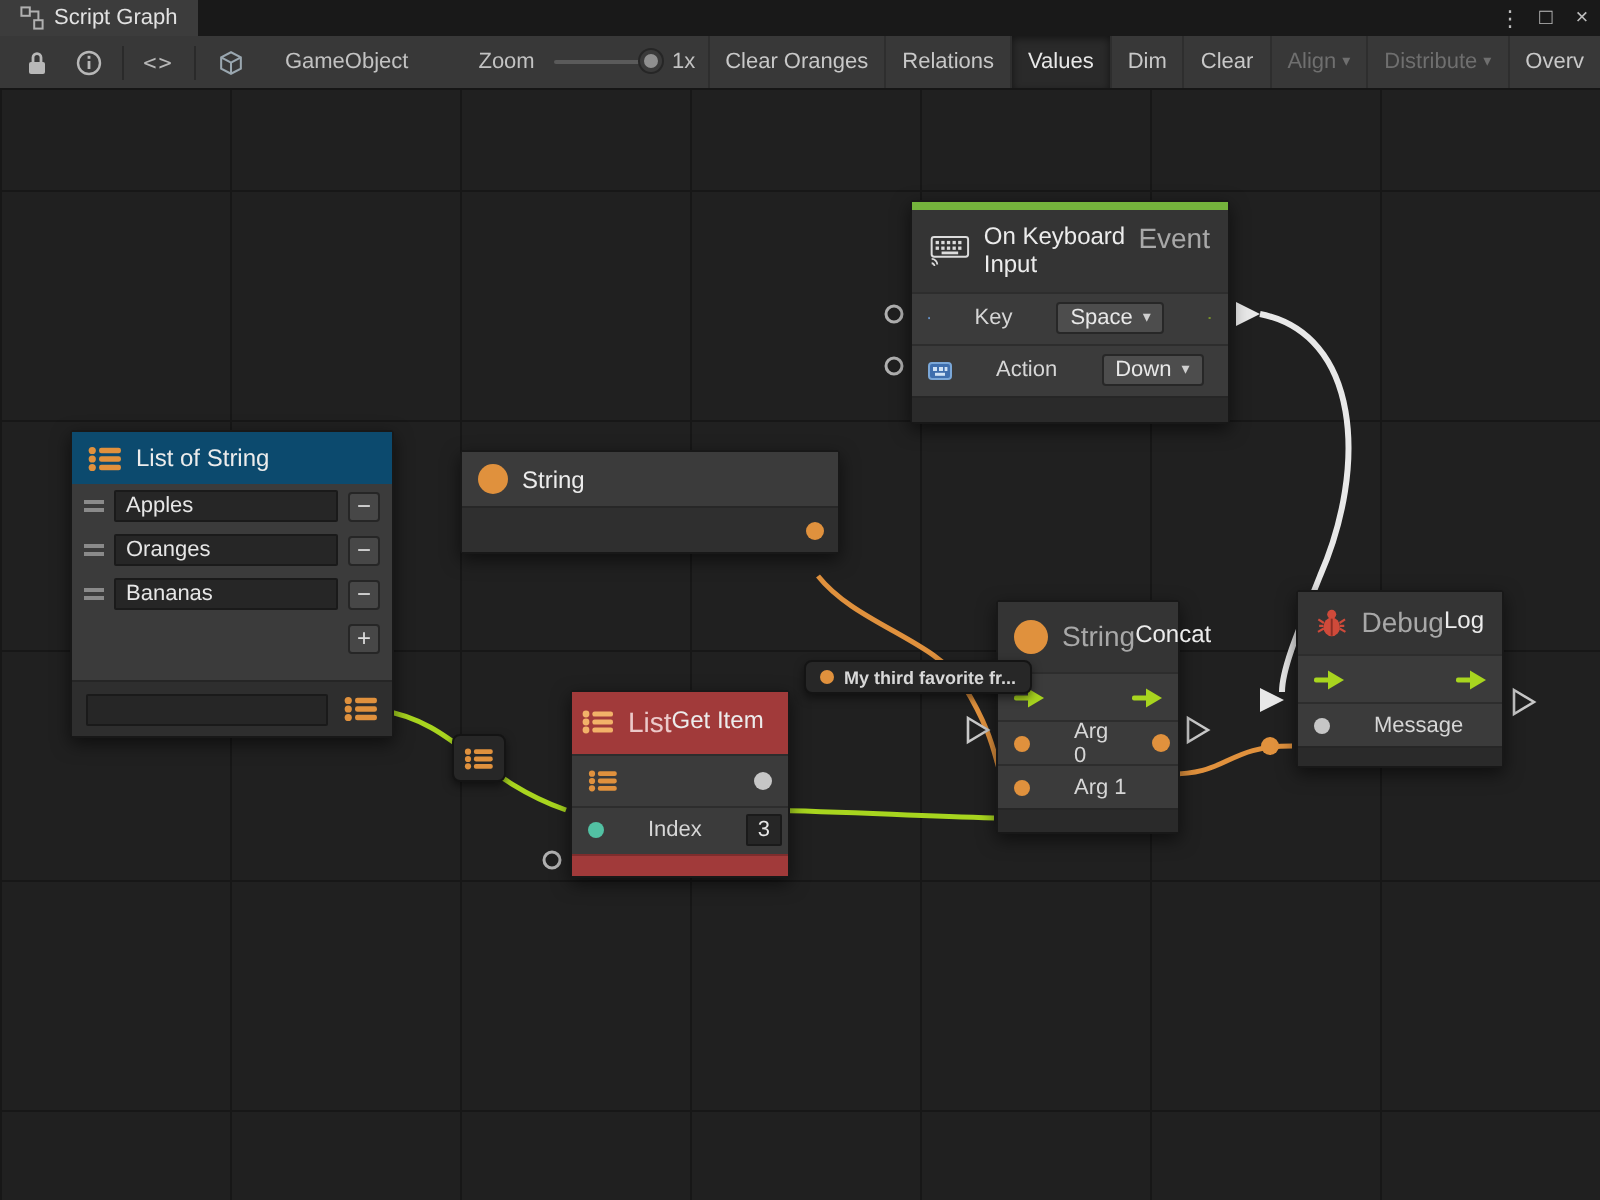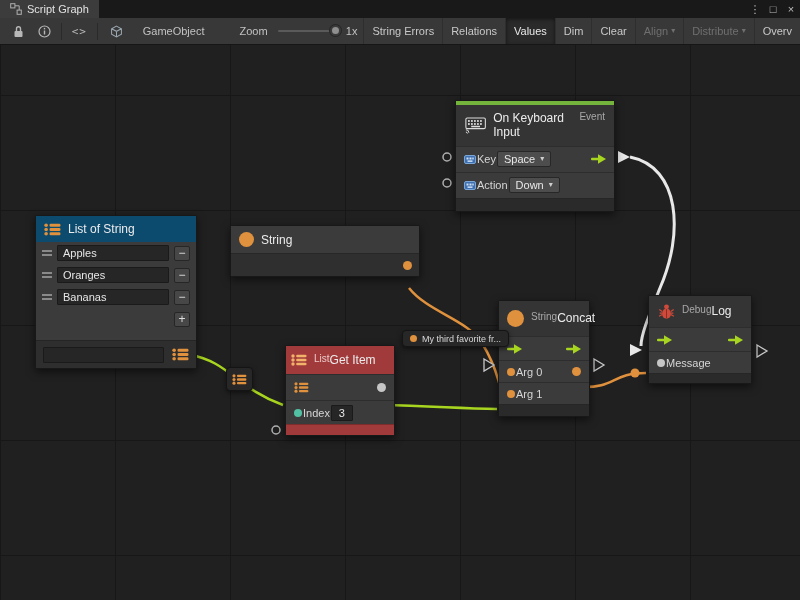--- a/index.html
+++ b/index.html
@@ -36,23 +36,23 @@
   .w-green{stroke:#a8d51f;stroke-width:2.5;fill:none;}
   .w-orange{stroke:#e0913d;stroke-width:2.5;fill:none;}
   .w-white{stroke:#e8e8e8;stroke-width:3;fill:none;}
   .p-empty{fill:#1f1f1f;stroke:#b0b0b0;stroke-width:1.5;}
   .t-empty{fill:#202020;stroke:#c8c8c8;stroke-width:1.3;}
 
   
   .node{position:absolute;background:#3b3b3b;border:1px solid #181818;border-radius:2px;box-shadow:0 3px 9px rgba(0,0,0,.55);font-size:11px;color:#ddd;z-index:10;}
   .node-header{display:flex;align-items:center;gap:7px;padding:5px 9px;background:#343434;}
   .tcol{display:flex;line-height:1.2;}
-  .cat{font-size:10px;color:#a8a8a8;}
+  .cat{font-size:14px;color:#a8a8a8;}
   .ttl{font-size:12px;color:#ececec;}
-  .nrow{display:flex;align-items:center;gap:1px;padding:0 8px;border-top:1px solid #2d2d2d;}
+  .nrow{display:flex;align-items:center;gap:22px;padding:0 8px;border-top:1px solid #2d2d2d;}
   .nfooter{background:#2a2a2a;border-top:1px solid #262626;}
   .nfooter.red{background:#a13a3a;border-top:1px solid #7e2d2d;}
   .hdr-red{background:#a13a3a;}
   .evt-bar{height:4px;background:#74b33c;}
   .plabel{color:#d6d6d6;}
   .dot{width:9px;height:9px;border-radius:50%;display:inline-block;flex:none;}
   .dot.orange{background:#e0913d;}
   .dot.gray{background:#c6c6c6;}
   .dot.teal{background:#52c1a3;}
   .circle-icon{border-radius:50%;background:#e0913d;display:inline-block;flex:none;}
@@ -63,21 +63,21 @@
   .sq{width:16px;height:15px;background:#474747;border:1px solid #262626;color:#ddd;display:flex;align-items:center;justify-content:center;font-size:12px;line-height:1;border-radius:2px;flex:none;}
   .lrow{display:flex;align-items:center;gap:5px;padding:2px 6px;height:22px;}
   .lrow.plus{justify-content:flex-end;height:22px;}
   .handle{display:flex;flex-direction:column;gap:2px;width:10px;flex:none;}
   .handle i{height:2px;background:#8a8a8a;display:block;}
   .lfooter{display:flex;align-items:center;gap:8px;padding:0 7px;background:#2e2e2e;border-top:1px solid #252525;height:28px;}
   .sfooter{height:23px;display:flex;align-items:center;justify-content:flex-end;padding:0 7px;background:#2f2f2f;border-top:1px solid #272727;}
   .srow{padding:3px 5px;}
 
   
-  .bubble{position:absolute;background:#272727;border:1px solid #141414;border-radius:4px;display:flex;align-items:center;gap:5px;box-shadow:0 2px 5px rgba(0,0,0,.5);z-index:20;}
+  .bubble{position:absolute;background:#272727;border:1px solid #141414;border-radius:4px;display:flex;align-items:center;gap:5px;box-shadow:0 2px 5px rgba(0,0,0,.5);z-index:20;font-weight:bold;}
 </style>
 </head>
 <body>
 
 <svg width="0" height="0" style="position:absolute">
   <defs>
     <g id="icn-list">
       <circle cx="2" cy="2" r="1.7"></circle>
         <rect x="5.2" y="0.7" width="10.3" height="2.6" rx="1.1"></rect>
       <circle cx="2" cy="6" r="1.7"></circle>
@@ -139,21 +139,21 @@
           <path d="M7 1.2 L12.3 4 L12.3 10 L7 12.8 L1.7 10 L1.7 4 Z M1.7 4 L7 6.8 L12.3 4 M7 6.8 V12.8" fill="none" stroke="#9aa7b0" stroke-width="1.1"></path>
         </svg>
       <span>GameObject</span>
     </div>
     <span class="zlabel">Zoom</span>
     <div class="ztrack">
         <div class="zknob"></div>
       </div>
     <span class="zval">1x</span>
     <div class="tbtn" style="margin-left:auto;">
-        <span>String Errors</span>
+        <span>Clear Oranges</span>
       </div>
     <div class="tbtn">
         <span>Relations</span>
       </div>
     <div class="tbtn pressed">
         <span>Values</span>
       </div>
     <div class="tbtn">
         <span>Dim</span>
       </div>

